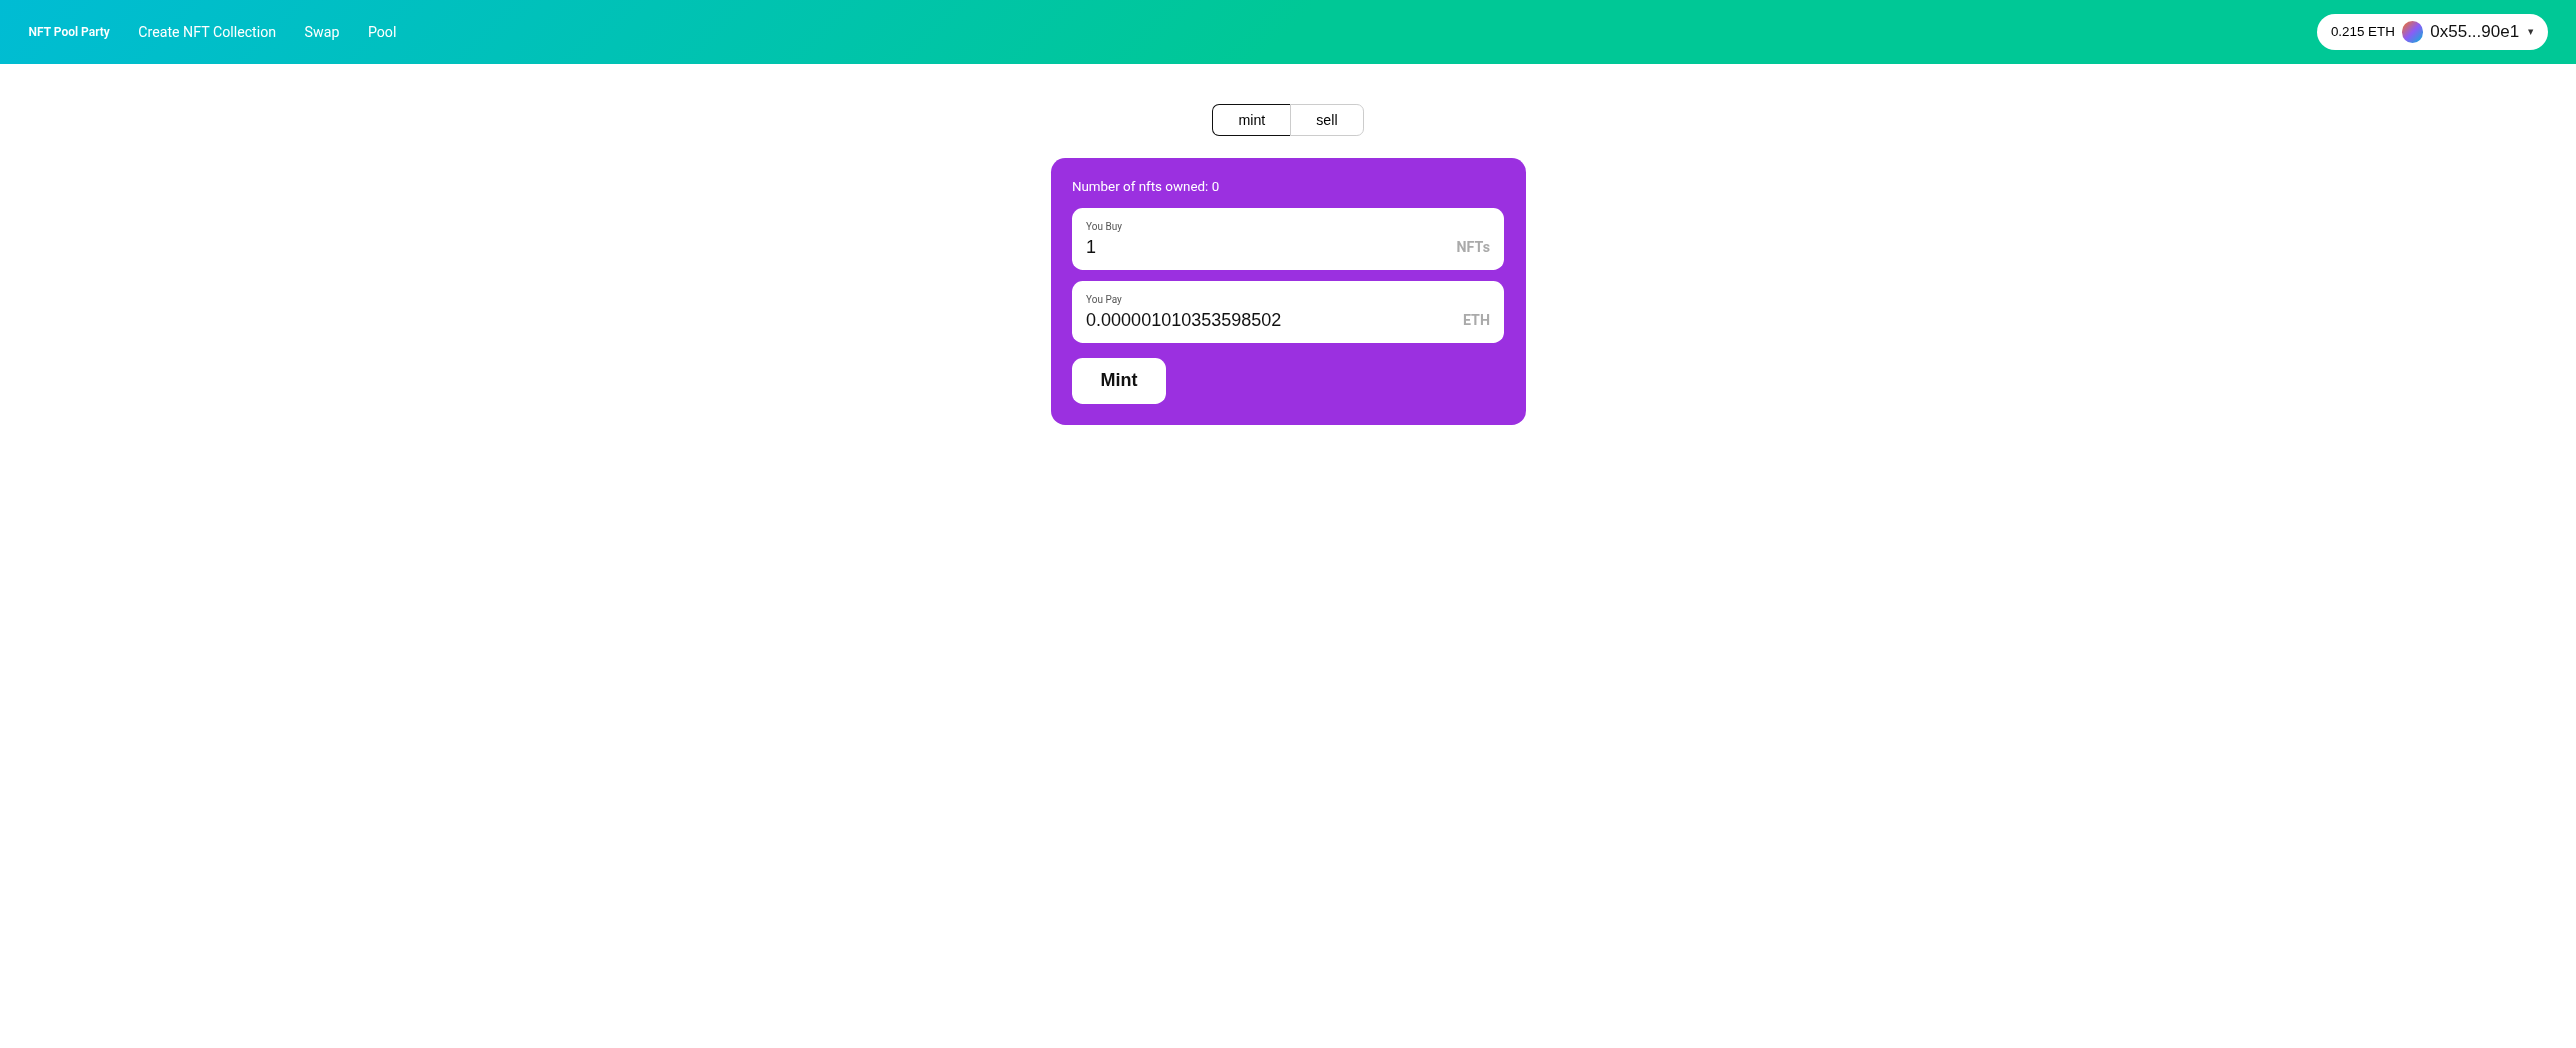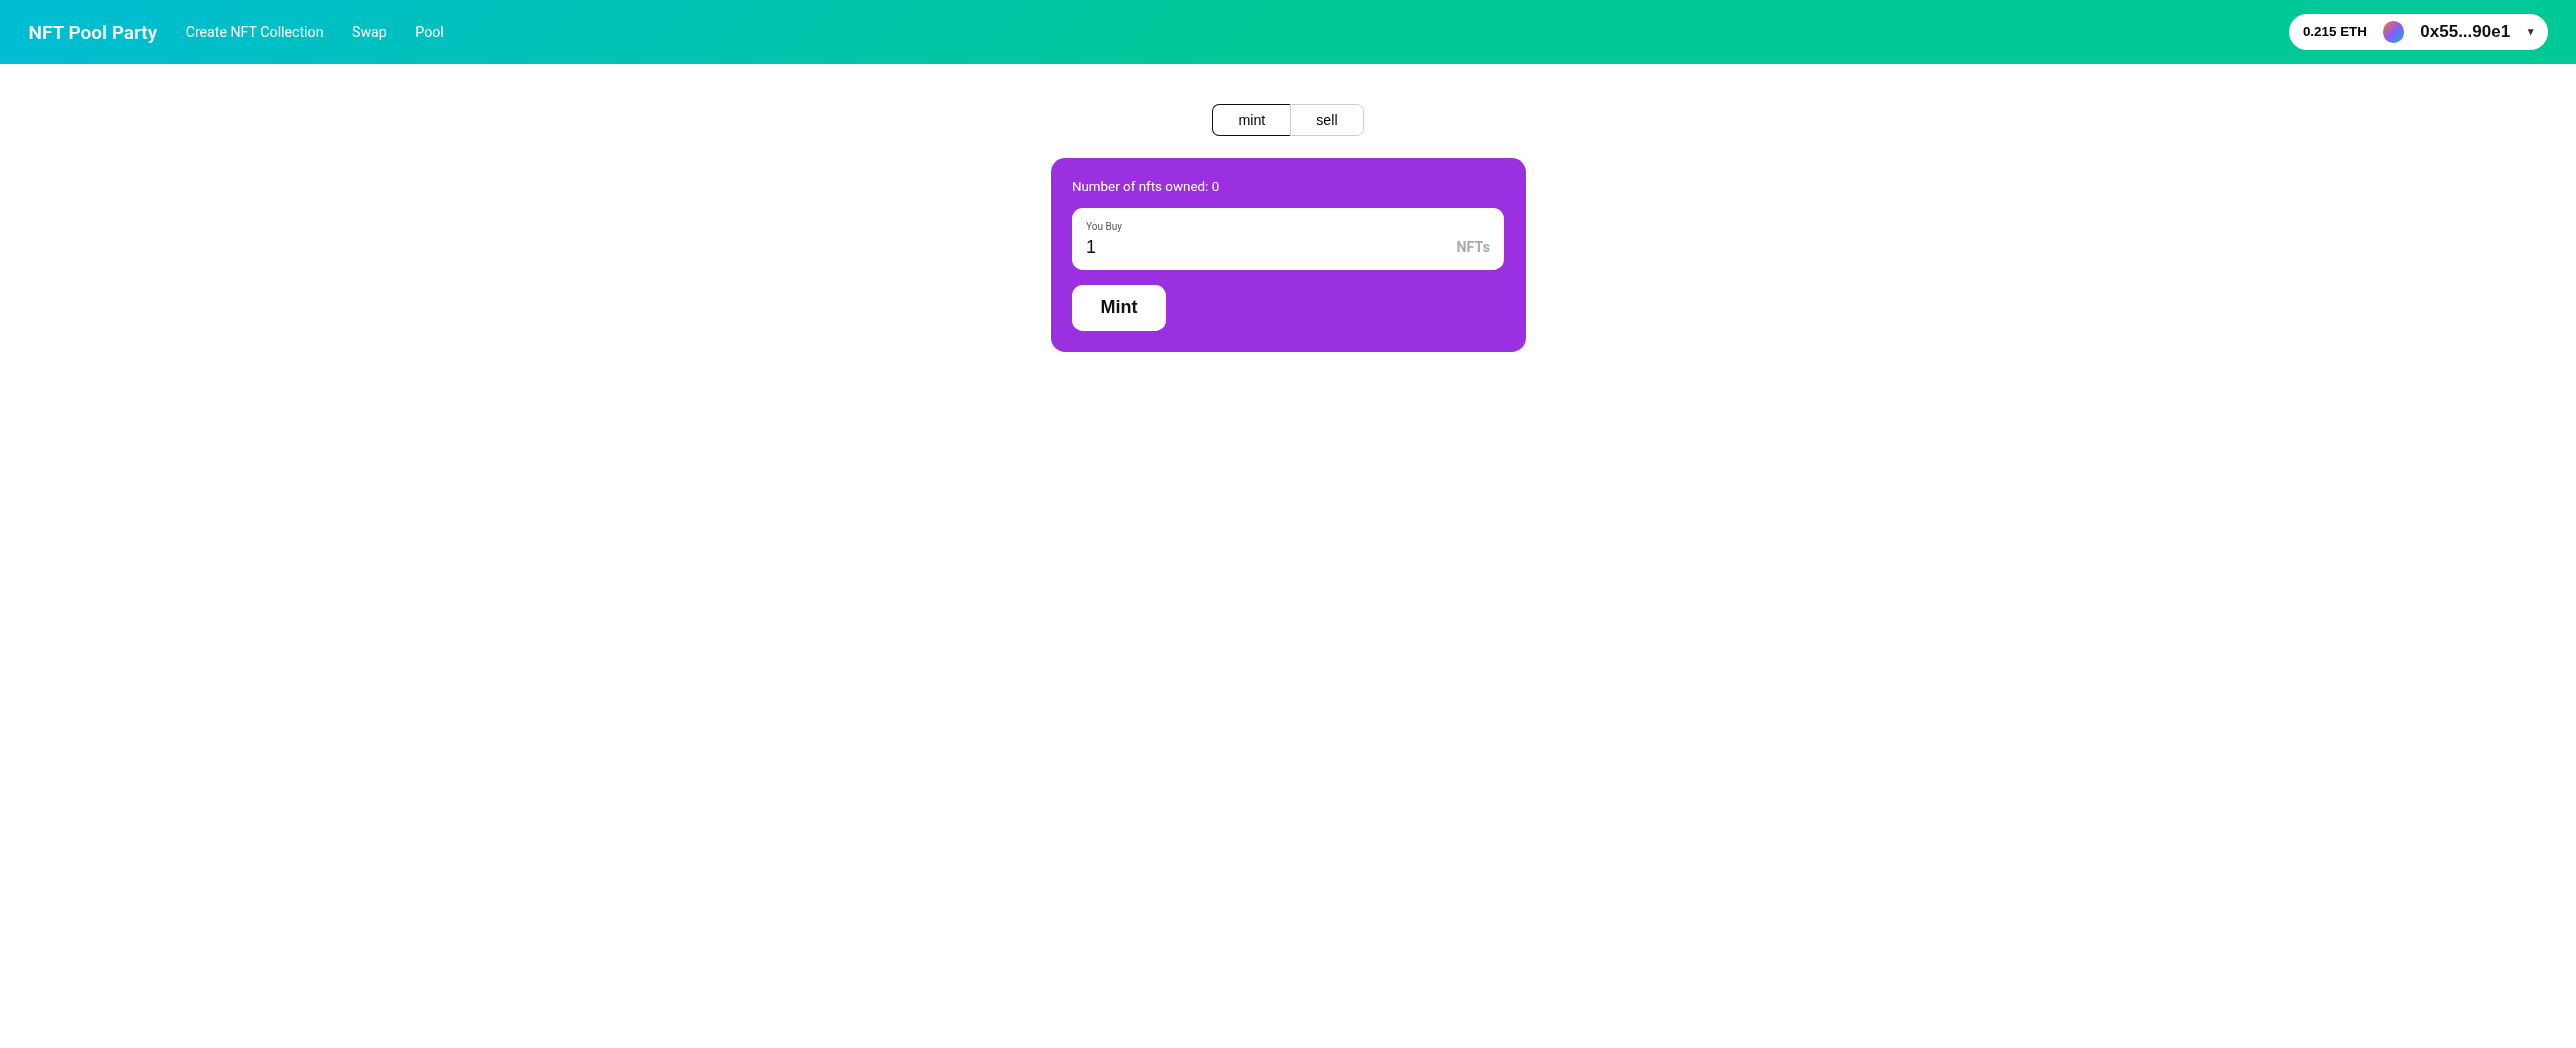--- a/index.html
+++ b/index.html
@@ -25,44 +25,44 @@
     }
 
     .nav {
       display: flex;
       align-items: center;
       gap: 28.5px;
     }
 
     .nav-brand {
       color: #fff;
-      font-size: 19px;
+      font-size: 12px;
       font-weight: 600;
       cursor: pointer;
     }
 
     .nav-link {
       color: #fff;
       font-size: 14.2px;
       font-weight: 400;
       cursor: pointer;
       text-decoration: none;
     }
 
     .wallet-button {
       background: #fff;
       border: none;
       border-radius: 18px;
       padding: 7.1px 14.2px;
       display: flex;
       align-items: center;
-      gap: 16px;
+      gap: 7px;
       cursor: pointer;
       font-size: 13.4px;
-      font-weight: 700;
+      font-weight: 400;
     }
 
     .wallet-avatar {
       width: 21.4px;
       height: 21.4px;
       border-radius: 50%;
       background: linear-gradient(135deg, #f97316, #8b5cf6, #06b6d4);
       flex-shrink: 0;
     }
 
@@ -218,19 +218,26 @@
     
     <div class="input-group">
       <div class="input-label">You Buy</div>
       <div class="input-row">
         <input class="input-value" type="text" value="1" style="">
         <span class="input-unit">NFTs</span>
       </div>
     </div>
 
     
+    <div class="input-group">
+      <div class="input-label">You Pay</div>
+      <div class="input-row">
+        <input class="input-value" type="text" value="0.000001010353598502" style="">
+        <span class="input-unit">ETH</span>
+      </div>
+    </div>
 
     
     <button class="mint-button">Mint</button>
   </div>
 
 </main>
 
 
 </body></html>

